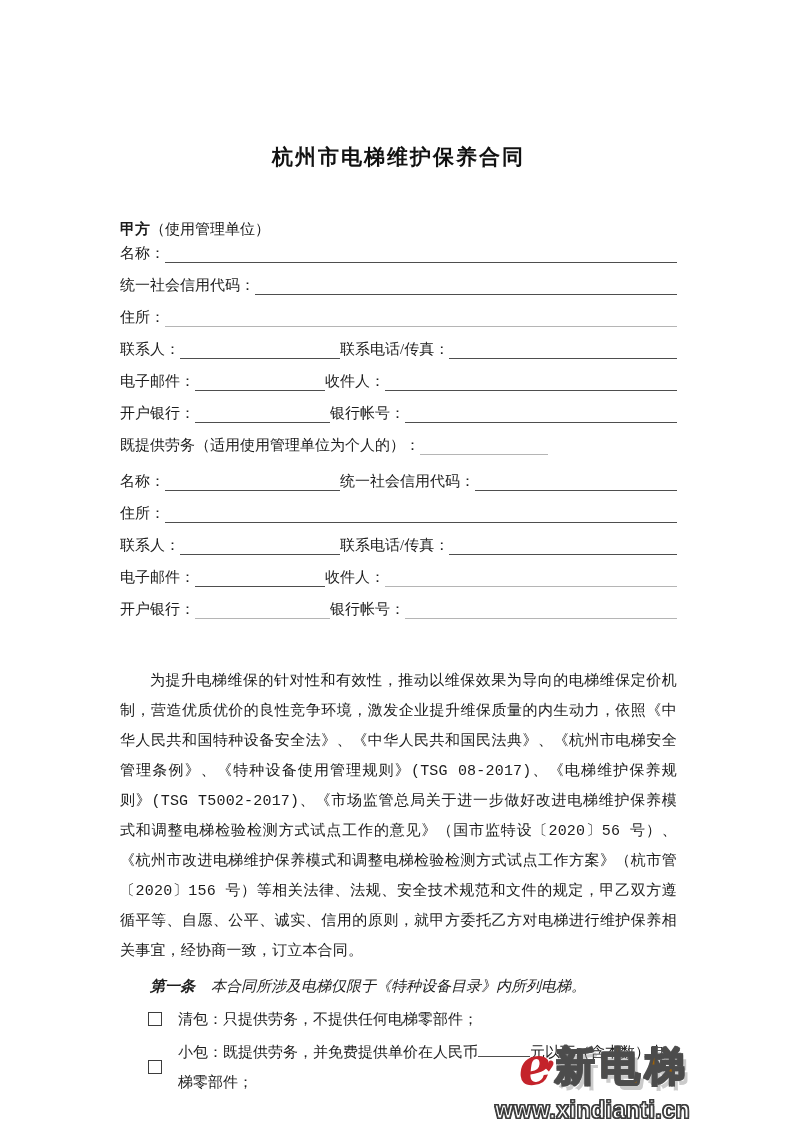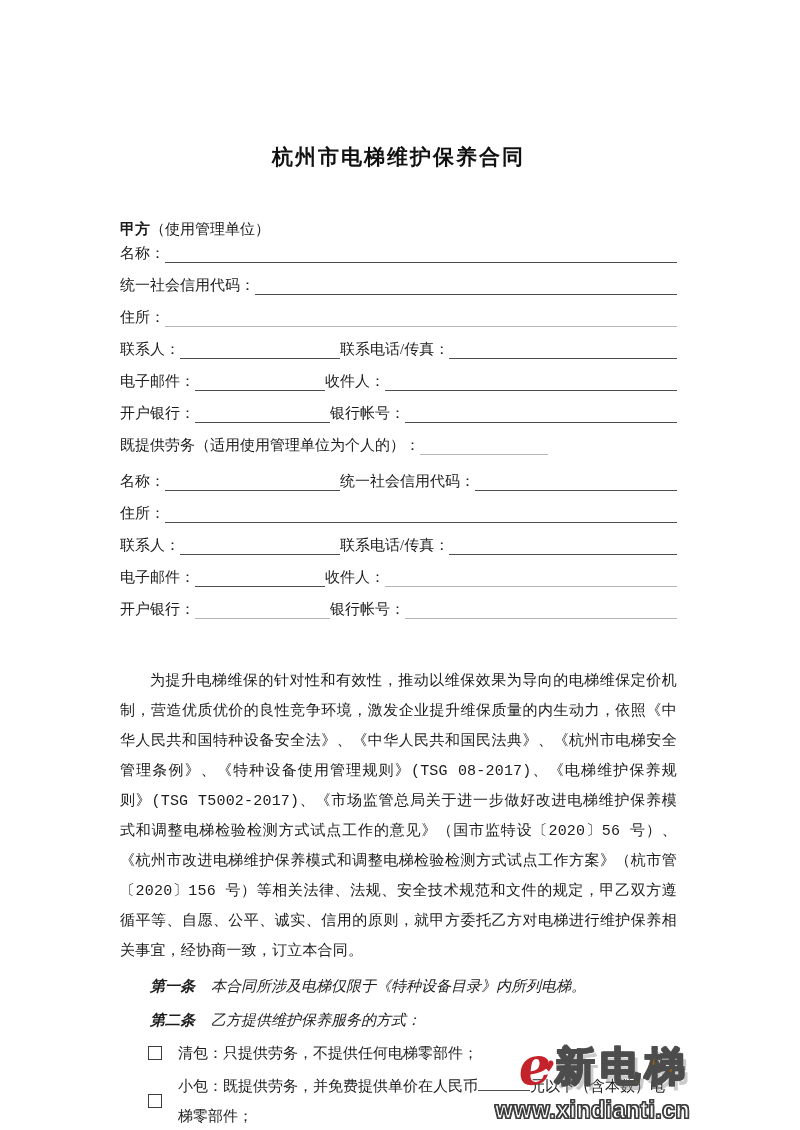--- a/index.html
+++ b/index.html
@@ -235,23 +235,20 @@
         <span class="lbl">银行帐号：</span>
         <span class="bl fx light"></span>
       </div>
     </div>
 
     <p class="para">为提升电梯维保的针对性和有效性，推动以维保效果为导向的电梯维保定价机制，营造优质优价的良性竞争环境，激发企业提升维保质量的内生动力，依照《中华人民共和国特种设备安全法》、《中华人民共和国民法典》、《杭州市电梯安全管理条例》、《特种设备使用管理规则》(TSG 08-2017)、《电梯维护保养规则》(TSG T5002-2017)、《市场监管总局关于进一步做好改进电梯维护保养模式和调整电梯检验检测方式试点工作的意见》（国市监特设〔2020〕56 号）、《杭州市改进电梯维护保养模式和调整电梯检验检测方式试点工作方案》（杭市管〔2020〕156 号）等相关法律、法规、安全技术规范和文件的规定，甲乙双方遵循平等、自愿、公平、诚实、信用的原则，就甲方委托乙方对电梯进行维护保养相关事宜，经协商一致，订立本合同。</p>
 
     <div class="clause">
       <span class="clabel">第一条</span><span>本合同所涉及电梯仅限于《特种设备目录》内所列电梯。</span>
     </div>
-    <div class="clause">
-      <span class="clabel">第二条</span><span>乙方提供维护保养服务的方式：</span>
-    </div>
 
     <div class="option">
       <span class="checkbox"></span>
       <span>清包：只提供劳务，不提供任何电梯零部件；</span>
     </div>
     <div class="option">
       <span class="checkbox"></span>
       <span><span>小包：既提供劳务，并免费提供单价在人民币</span><span class="inline-bl"></span><span>元以下（含本数）电梯零部件；</span></span>
     </div>
 

